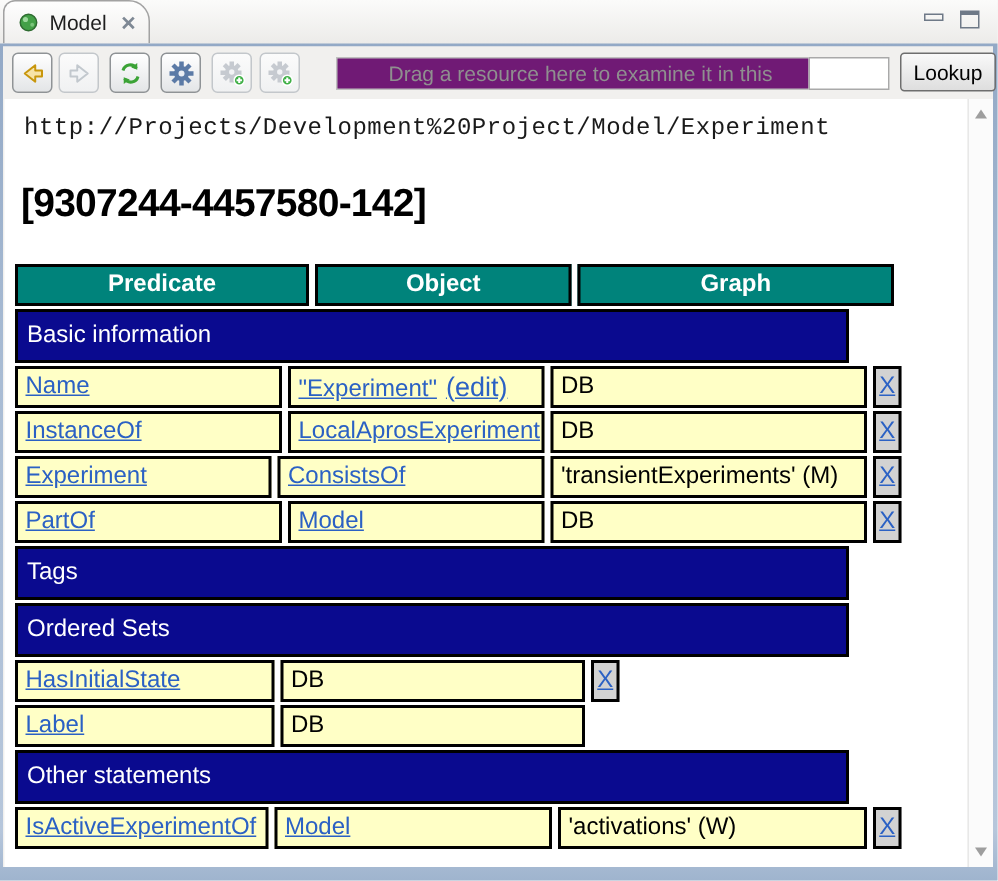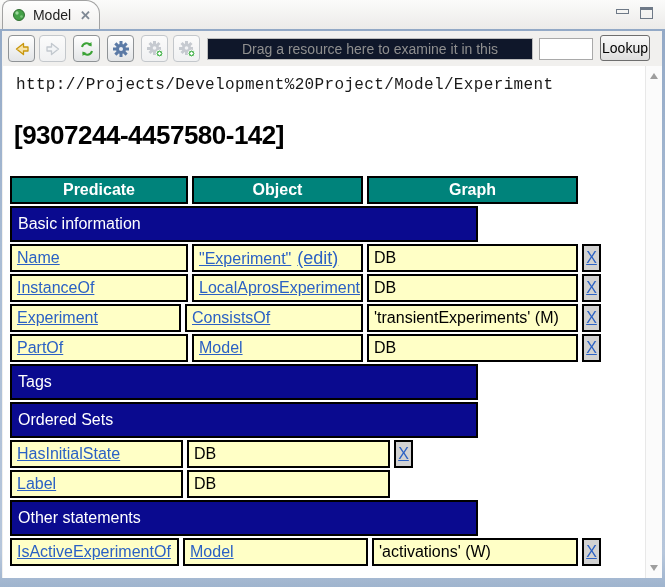--- a/index.html
+++ b/index.html
@@ -16,40 +16,40 @@
 .max-ico { width:13px; height:12px; border:1px solid #6E7987; border-top:3px solid #6E7987; }
 
 
 .frame { position:absolute; top:29px; left:0; width:665px; height:558px; background:linear-gradient(180deg,#93A9C6 0%, #A9BCD4 40%, #B6C6DB 94%, #9FB4CE 100%); }
 .inner { position:absolute; top:2px; left:2px; width:660px; height:547px; background:#F1F0EE; }
 
 
 .toolbar { position:absolute; top:0; left:0; width:660px; height:35px; background:#F1F0EE; }
 .tbtn { position:absolute; top:4px; width:27px; height:27px; border:1px solid #8F9396; border-radius:4px; background:linear-gradient(#FFFFFF,#E3E5E7); display:flex; align-items:center; justify-content:center; }
 .tbtn.disabled { border-color:#C3C7CB; background:linear-gradient(#FBFBFB,#F0F1F2); }
-.dragfield { position:absolute; left:205px; top:7px; width:326px; height:22px; border:1px solid #BEBEBE; background:#0f172a; color:#8F8F8F; font-size:14px; display:flex; align-items:center; justify-content:center; white-space:nowrap; overflow:hidden; }
+.dragfield { position:absolute; left:222px; top:7px; width:326px; height:22px; border:1px solid #BEBEBE; background:#701a75; color:#8F8F8F; font-size:14px; display:flex; align-items:center; justify-content:center; white-space:nowrap; overflow:hidden; }
 .sfield { position:absolute; left:537px; top:7px; width:54px; height:22px; border:1px solid #A9A9A9; background:#FFFFFF; }
-.lookup { position:absolute; left:598px; top:4px; width:50px; height:26px; border:1px solid #6E6E6E; border-radius:3px; background:linear-gradient(#F9F9F9,#DEDEDE); font-size:14px; color:#000; display:flex; align-items:center; justify-content:center; }
+.lookup { position:absolute; left:598px; top:4px; width:64px; height:26px; border:1px solid #6E6E6E; border-radius:3px; background:linear-gradient(#F9F9F9,#DEDEDE); font-size:14px; color:#000; display:flex; align-items:center; justify-content:center; }
 
 
 .content { position:absolute; top:35px; left:1px; width:642px; height:512px; background:#FFFFFF; overflow:hidden; padding:0 0 0 7px; }
 .scrollbar { position:absolute; top:35px; right:0; width:17px; height:512px; background:#FBFBFB; border-left:1px solid #E8E8E8; }
 .sb-up { width:0; height:0; border-left:4px solid transparent; border-right:4px solid transparent; border-bottom:6px solid #9E9E9E; margin:7px auto 0; }
 .sb-down { position:absolute; bottom:7px; left:4px; width:0; height:0; border-left:4px solid transparent; border-right:4px solid transparent; border-top:6px solid #9E9E9E; }
 
 .url { font-family:"Liberation Mono","DejaVu Sans Mono",monospace; font-size:16px; letter-spacing:0.35px; color:#1A1A1A; margin:10px 0 0 6px; }
 .rid { font-size:26px; font-weight:bold; color:#000; margin:26px 0 0 4px; letter-spacing:-0.5px; }
 
 
 .tablewrap { margin-top:25px; }
 .hrow,.srow { display:flex; gap:4px; margin-bottom:2px; align-items:flex-start; }
 .cell { height:28px; border:2px solid #000; background:var(--row-bg,#FFFFC6); display:flex; align-items:center; padding:0 5px; font-size:16px; white-space:nowrap; overflow:hidden; }
 .objwrap { white-space:pre; }
 .hcell { height:28px; border:2px solid #000; background:var(--header-bg,#00837B); color:#FFF; font-weight:bold; font-size:16px; display:flex; align-items:center; justify-content:center; }
-.bar { width:468px; height:28px; border:2px solid #000; background:var(--section-bg,#0A0A8F); color:#FFF; display:flex; align-items:center; padding:16px 6px; font-size:16px; margin-bottom:2px; }
+.bar { width:556px; height:28px; border:2px solid #000; background:var(--section-bg,#0A0A8F); color:#FFF; display:flex; align-items:center; padding:16px 6px; font-size:16px; margin-bottom:2px; }
 .xbox { width:19px; height:28px; border:2px solid #000; background:#D2D2D2; display:flex; align-items:center; justify-content:center; }
 a { color:var(--link,#2B61C4); text-decoration:underline; }
 a.small { font-size:18px; margin-left:6px; }
 .muted { color:#9C9C9C; }
 </style>
 </head>
 <body>
 
 <div class="tabbar">
   <div class="tab">
@@ -131,21 +131,21 @@
     <div class="dragfield">Drag a resource here to examine it in this</div>
     <div class="sfield"></div>
     <div class="lookup">Lookup</div>
   </div>
 
   <div class="content">
     <div class="url">http://Projects/Development%20Project/Model/Experiment</div>
     <div class="rid">[9307244-4457580-142]</div>
     <div class="tablewrap">
       <div class="hrow">
-        <div class="hcell" style="width:178px">Predicate</div>
+        <div class="hcell" style="width:196px">Predicate</div>
         <div class="hcell" style="width:171px">Object</div>
         <div class="hcell" style="width:211px">Graph</div>
       </div>
       <div id="sections">
             <div class="bar">
               <span>Basic information</span>
             </div>
             <div class="srow">
               <div class="cell" style="width: 178px;">
                 <a href="#">Name</a>

